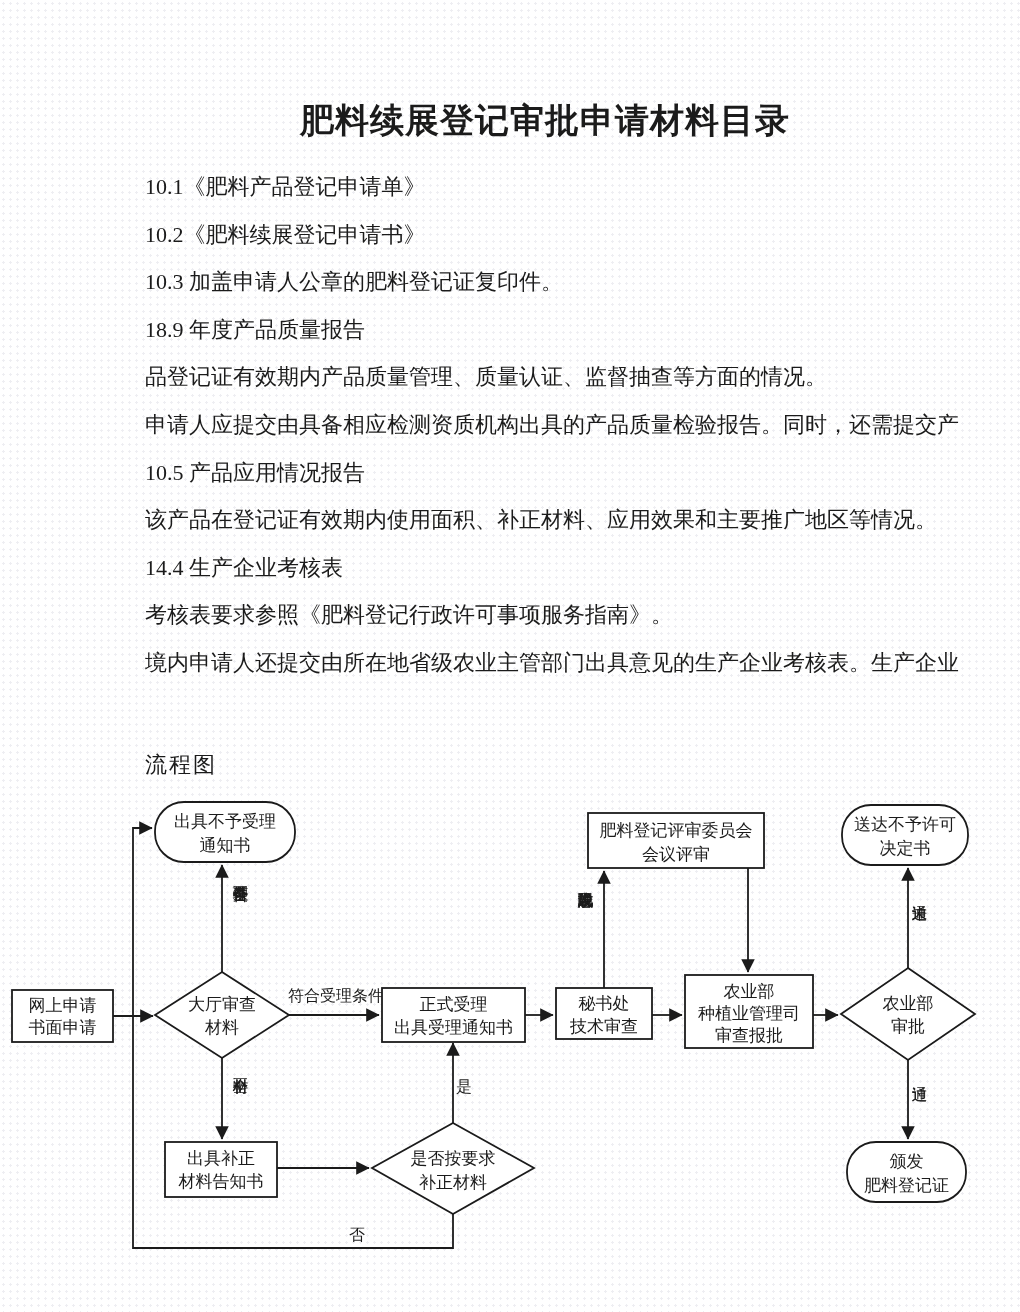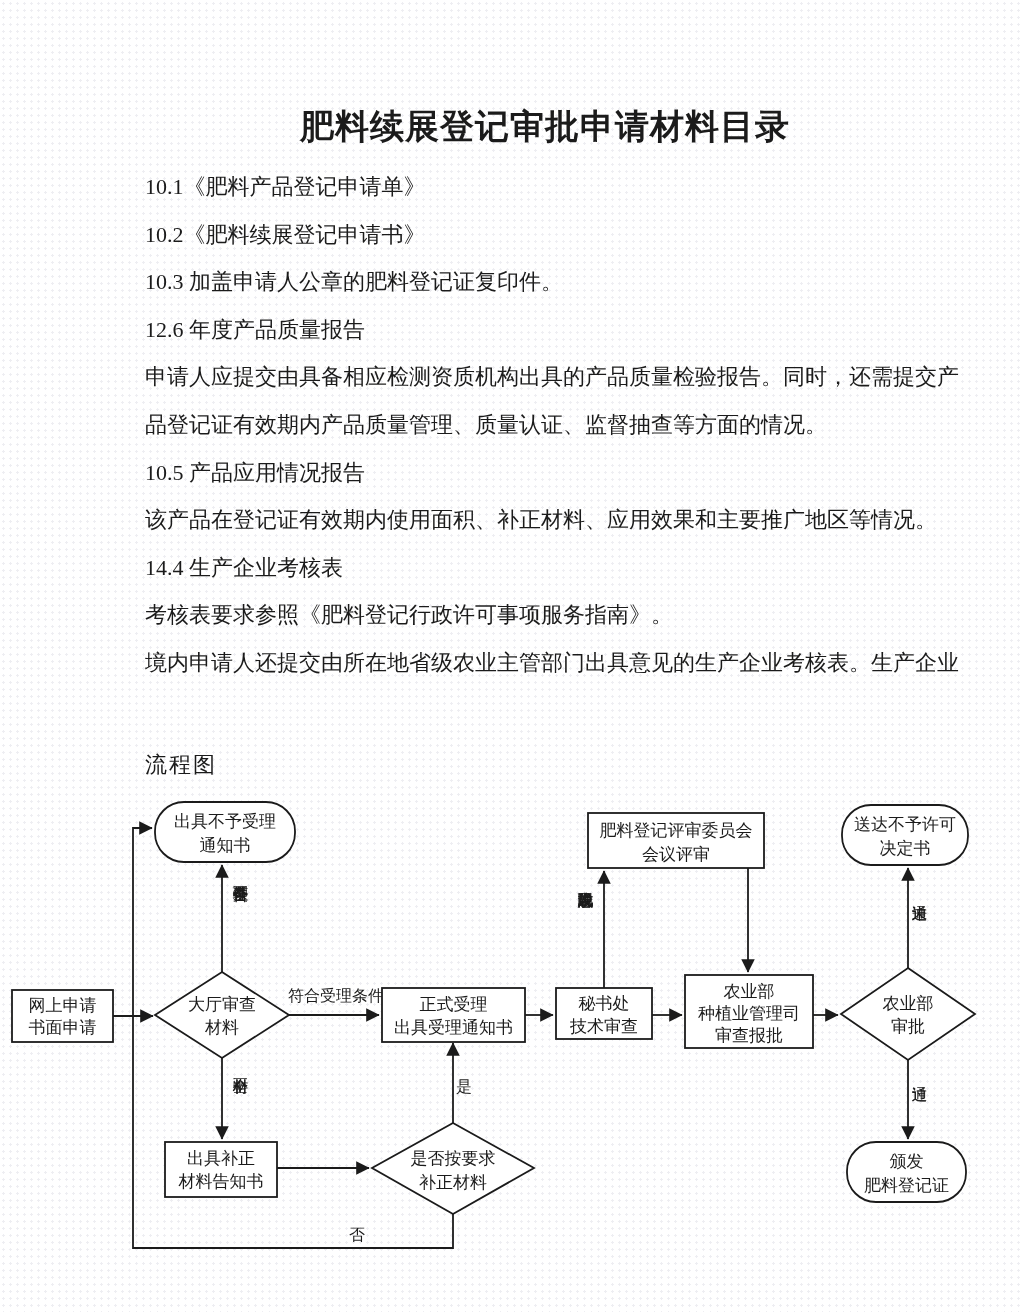--- a/index.html
+++ b/index.html
@@ -5,21 +5,21 @@
   html,body{margin:0;padding:0;}
   body{
     width:1020px;height:1312px;position:relative;overflow:hidden;
     background-color:#ffffff;
     background-image:radial-gradient(circle,#eeeef2 1px,transparent 1.1px);
     background-size:7px 7px;
     font-family:"Liberation Serif","DejaVu Serif",serif;
     color:#1b1b1b;
   }
   .page-title{
-    position:absolute;top:104px;left:145px;width:800px;
+    position:absolute;top:98px;left:145px;width:800px;
     text-align:center;font-family:"Liberation Sans","DejaVu Sans",sans-serif;
     font-weight:bold;font-size:34px;letter-spacing:1px;white-space:nowrap;
   }
   .body-text{
     position:absolute;top:163px;left:145px;width:810px;
     font-size:22px;
   }
   .tline{height:47.6px;line-height:47.6px;white-space:nowrap;}
   .intro-lead{
     font-family:"Liberation Sans","DejaVu Sans",sans-serif;
@@ -48,23 +48,23 @@
 </style>
 </head>
 <body>
 
 <div class="page-title">肥料续展登记审批申请材料目录</div>
 
 <div class="body-text">
   <div class="tline">10.1《肥料产品登记申请单》</div>
   <div class="tline">10.2《肥料续展登记申请书》</div>
   <div class="tline">10.3 加盖申请人公章的肥料登记证复印件。</div>
-  <div class="tline">12.6 年度产品质量报告</div>
+  <div class="tline">18.9 年度产品质量报告</div>
+  <div class="tline">品登记证有效期内产品质量管理、质量认证、监督抽查等方面的情况。</div>
   <div class="tline">申请人应提交由具备相应检测资质机构出具的产品质量检验报告。同时，还需提交产</div>
-  <div class="tline">品登记证有效期内产品质量管理、质量认证、监督抽查等方面的情况。</div>
   <div class="tline">10.5 产品应用情况报告</div>
   <div class="tline">该产品在登记证有效期内使用面积、补正材料、应用效果和主要推广地区等情况。</div>
   <div class="tline">14.4 生产企业考核表</div>
   <div class="tline">考核表要求参照《肥料登记行政许可事项服务指南》。</div>
   <div class="tline">境内申请人还提交由所在地省级农业主管部门出具意见的生产企业考核表。生产企业</div>
 </div>
 
 <div class="flow-heading">流程图</div>
 
 <svg class="flow" width="1020" height="490" viewBox="0 790 1020 490">

